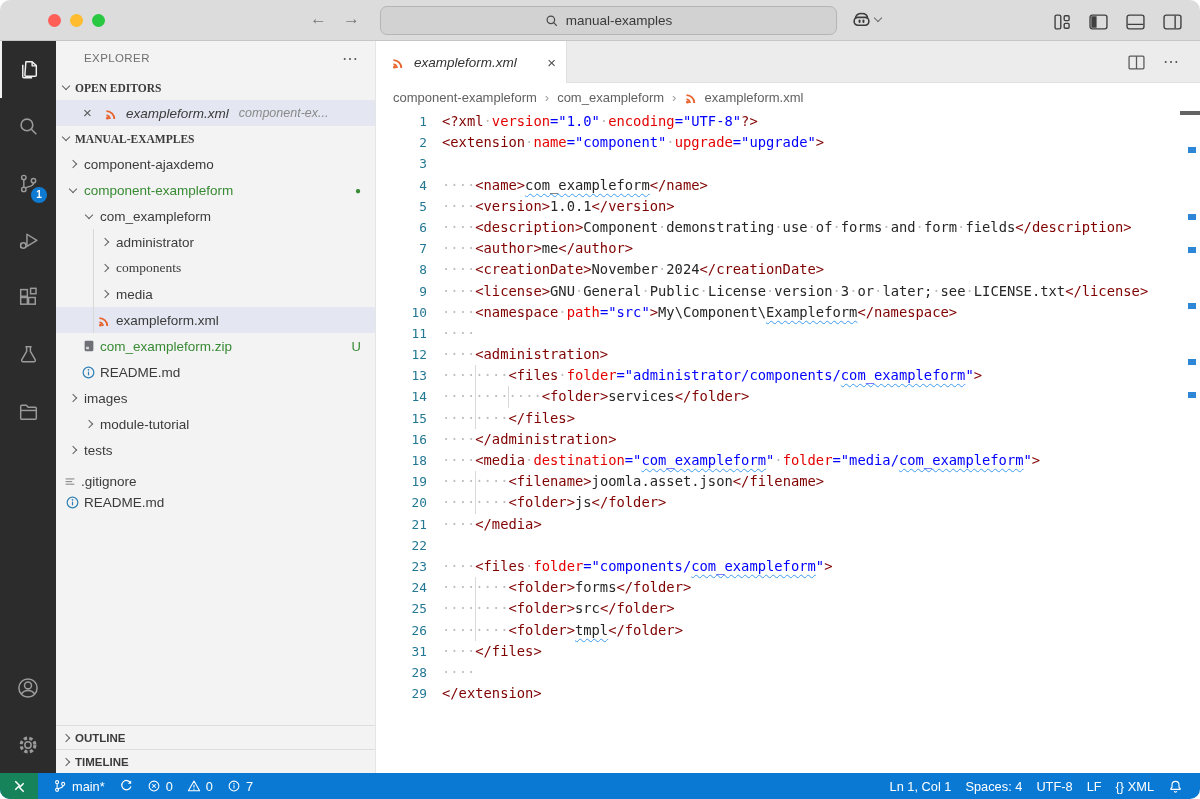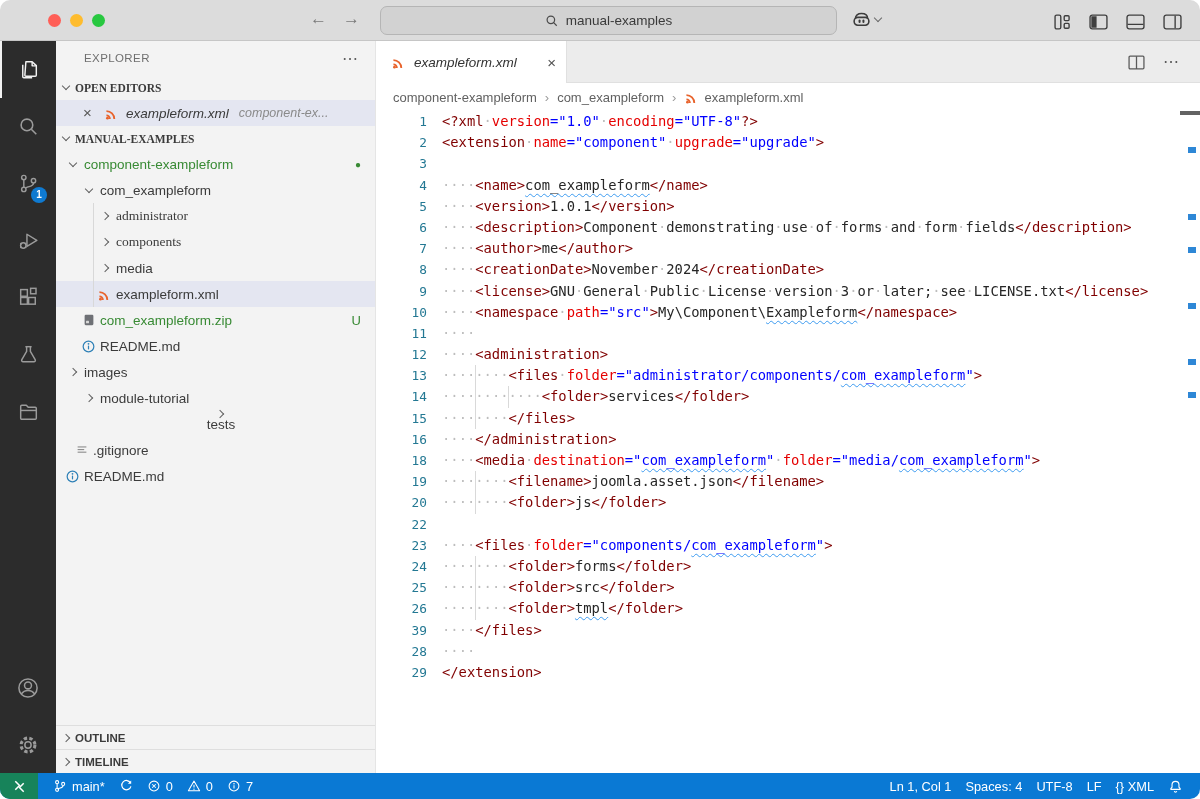--- a/index.html
+++ b/index.html
@@ -277,32 +277,38 @@
       <span class="oe-name">exampleform.xml</span>
       <span class="oe-desc">component-ex...</span>
     </div>
     <div class="sb-sec">
       <span class="chev down"></span>
       <span>MANUAL-EXAMPLES</span>
     </div>
     <div class="tree" id="tree">
         <div class="trow" style="padding-left: 8px;">
           <span class="tslot">
+            <span class="chev right"></span>
+          </span>
+          <span class="tlabel">component-ajaxdemo</span>
+        </div>
+        <div class="trow" style="padding-left: 8px;">
+          <span class="tslot">
             <span class="chev down"></span>
           </span>
           <span class="tlabel green">component-exampleform</span>
           <span class="trail dot">●</span>
         </div>
         <div class="trow" style="padding-left: 24px;">
           <span class="tslot">
             <span class="chev down"></span>
           </span>
           <span class="tlabel">com_exampleform</span>
         </div>
-        <div class="trow" style="padding-left: 40px; font-family: Liberation Serif, serif;">
+        <div class="trow" style="padding-left: 40px;">
           <span class="tguide"></span>
           <span class="tslot">
             <span class="chev right"></span>
           </span>
           <span class="tlabel">administrator</span>
         </div>
         <div class="trow" style="padding-left: 40px; font-family: Liberation Serif, serif;">
           <span class="tguide"></span>
           <span class="tslot">
             <span class="chev right"></span>
@@ -354,27 +360,27 @@
             <span class="chev right"></span>
           </span>
           <span class="tlabel">images</span>
         </div>
         <div class="trow" style="padding-left: 24px;">
           <span class="tslot">
             <span class="chev right"></span>
           </span>
           <span class="tlabel">module-tutorial</span>
         </div>
-        <div class="trow" style="padding-left: 8px; flex-direction: column;">
+        <div class="trow" style="padding-left: 8px;">
           <span class="tslot">
             <span class="chev right"></span>
           </span>
           <span class="tlabel">tests</span>
         </div>
-        <div class="trow" style="padding-left: 17px;">
+        <div class="trow" style="padding-left: 5px; align-items: flex-end;">
           <span class="tslot">
             <svg viewBox="0 0 16 16" width="14" height="14">
               <g stroke="#8f8f8f" stroke-width="1.3">
                 <line x1="3" y1="4.5" x2="13" y2="4.5"></line>
                 <line x1="3" y1="7.5" x2="10.5" y2="7.5"></line>
                 <line x1="3" y1="10.5" x2="13" y2="10.5"></line>
               </g>
             </svg>
           </span>
           <span class="tlabel">.gitignore</span>
@@ -519,41 +525,45 @@
           </div>
           <div class="cline">
             <span class="ln">19</span>
             <span class="lc"><i class="iguide" style="left: calc(4ch - 0.5px);"></i><span class="x"><span class="ws">·</span><span class="ws">·</span><span class="ws">·</span><span class="ws">·</span><span class="ws">·</span><span class="ws">·</span><span class="ws">·</span><span class="ws">·</span></span><span class="t">&lt;filename&gt;</span><span class="x">joomla.asset.json</span><span class="t">&lt;/filename&gt;</span></span>
           </div>
           <div class="cline">
             <span class="ln">20</span>
             <span class="lc"><i class="iguide" style="left: calc(4ch - 0.5px);"></i><span class="x"><span class="ws">·</span><span class="ws">·</span><span class="ws">·</span><span class="ws">·</span><span class="ws">·</span><span class="ws">·</span><span class="ws">·</span><span class="ws">·</span></span><span class="t">&lt;folder&gt;</span><span class="x">js</span><span class="t">&lt;/folder&gt;</span></span>
           </div>
           <div class="cline">
+            <span class="ln">21</span>
+            <span class="lc"><span class="x"><span class="ws">·</span><span class="ws">·</span><span class="ws">·</span><span class="ws">·</span></span><span class="t">&lt;/media&gt;</span></span>
+          </div>
+          <div class="cline">
             <span class="ln">22</span>
             <span class="lc"></span>
           </div>
           <div class="cline">
             <span class="ln">23</span>
             <span class="lc"><span class="x"><span class="ws">·</span><span class="ws">·</span><span class="ws">·</span><span class="ws">·</span></span><span class="t">&lt;files</span><span class="x"><span class="ws">·</span></span><span class="a">folder</span><span class="v">="components/</span><span class="v q">com_exampleform</span><span class="v">"</span><span class="t">&gt;</span></span>
           </div>
           <div class="cline">
             <span class="ln">24</span>
             <span class="lc"><i class="iguide" style="left: calc(4ch - 0.5px);"></i><span class="x"><span class="ws">·</span><span class="ws">·</span><span class="ws">·</span><span class="ws">·</span><span class="ws">·</span><span class="ws">·</span><span class="ws">·</span><span class="ws">·</span></span><span class="t">&lt;folder&gt;</span><span class="x">forms</span><span class="t">&lt;/folder&gt;</span></span>
           </div>
           <div class="cline">
             <span class="ln">25</span>
             <span class="lc"><i class="iguide" style="left: calc(4ch - 0.5px);"></i><span class="x"><span class="ws">·</span><span class="ws">·</span><span class="ws">·</span><span class="ws">·</span><span class="ws">·</span><span class="ws">·</span><span class="ws">·</span><span class="ws">·</span></span><span class="t">&lt;folder&gt;</span><span class="x">src</span><span class="t">&lt;/folder&gt;</span></span>
           </div>
           <div class="cline">
             <span class="ln">26</span>
             <span class="lc"><i class="iguide" style="left: calc(4ch - 0.5px);"></i><span class="x"><span class="ws">·</span><span class="ws">·</span><span class="ws">·</span><span class="ws">·</span><span class="ws">·</span><span class="ws">·</span><span class="ws">·</span><span class="ws">·</span></span><span class="t">&lt;folder&gt;</span><span class="x q">tmpl</span><span class="t">&lt;/folder&gt;</span></span>
           </div>
           <div class="cline">
-            <span class="ln">39</span>
+            <span class="ln">31</span>
             <span class="lc"><span class="x"><span class="ws">·</span><span class="ws">·</span><span class="ws">·</span><span class="ws">·</span></span><span class="t">&lt;/files&gt;</span></span>
           </div>
           <div class="cline">
             <span class="ln">28</span>
             <span class="lc"><span class="x"><span class="ws">·</span><span class="ws">·</span><span class="ws">·</span><span class="ws">·</span></span></span>
           </div>
           <div class="cline">
             <span class="ln">29</span>
             <span class="lc"><span class="t">&lt;/extension&gt;</span></span>
           </div>

